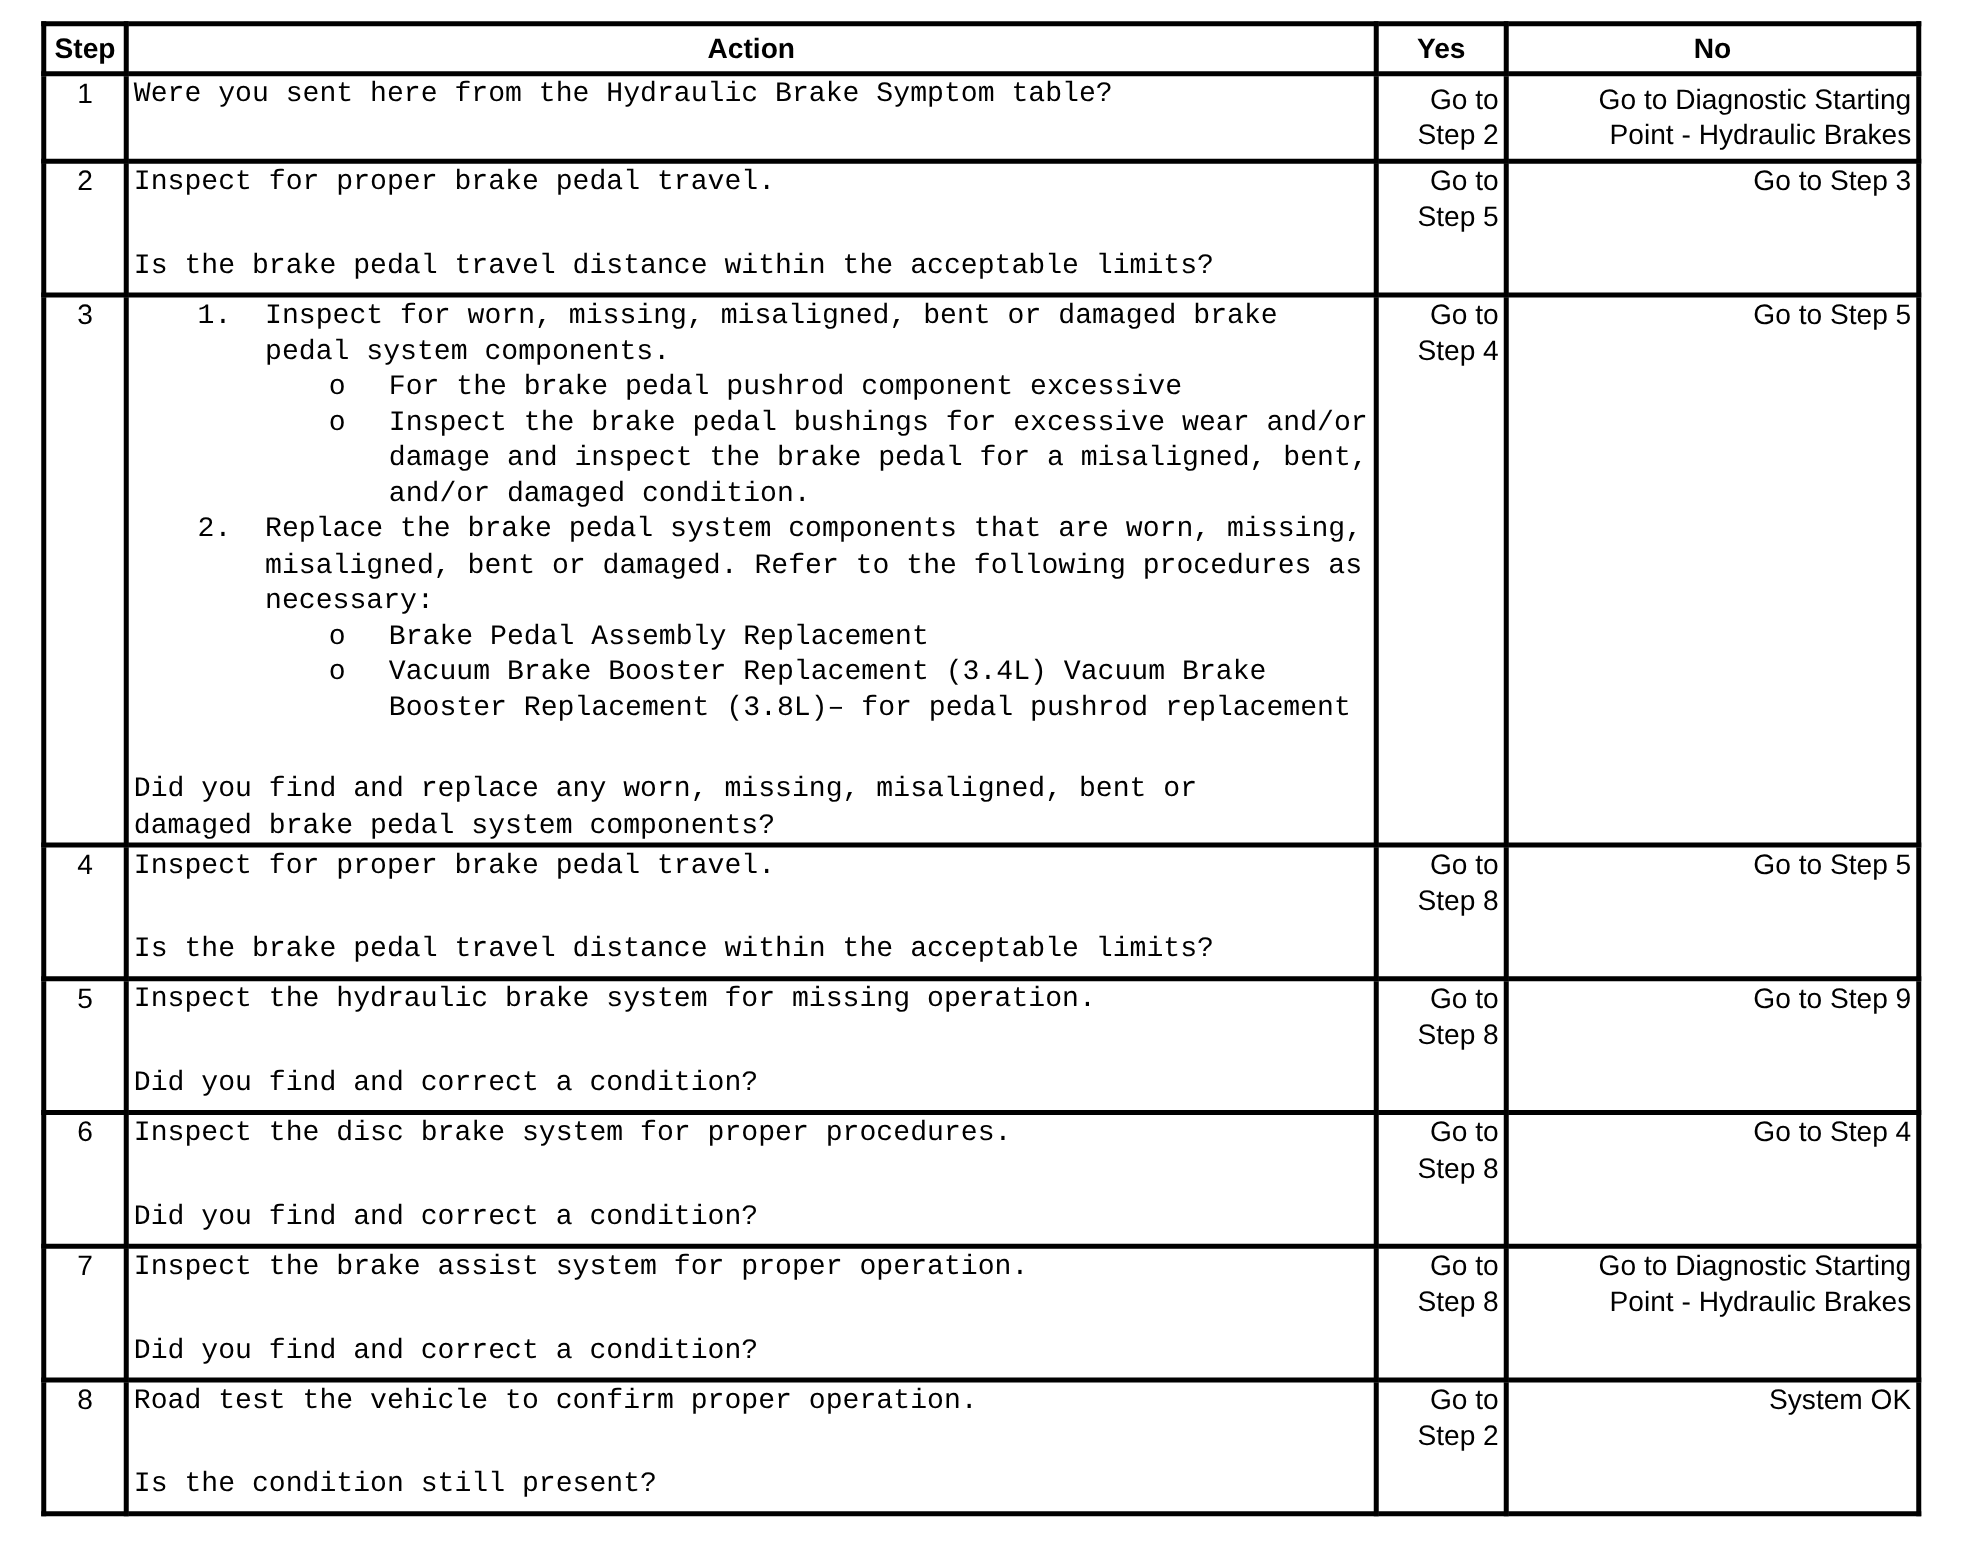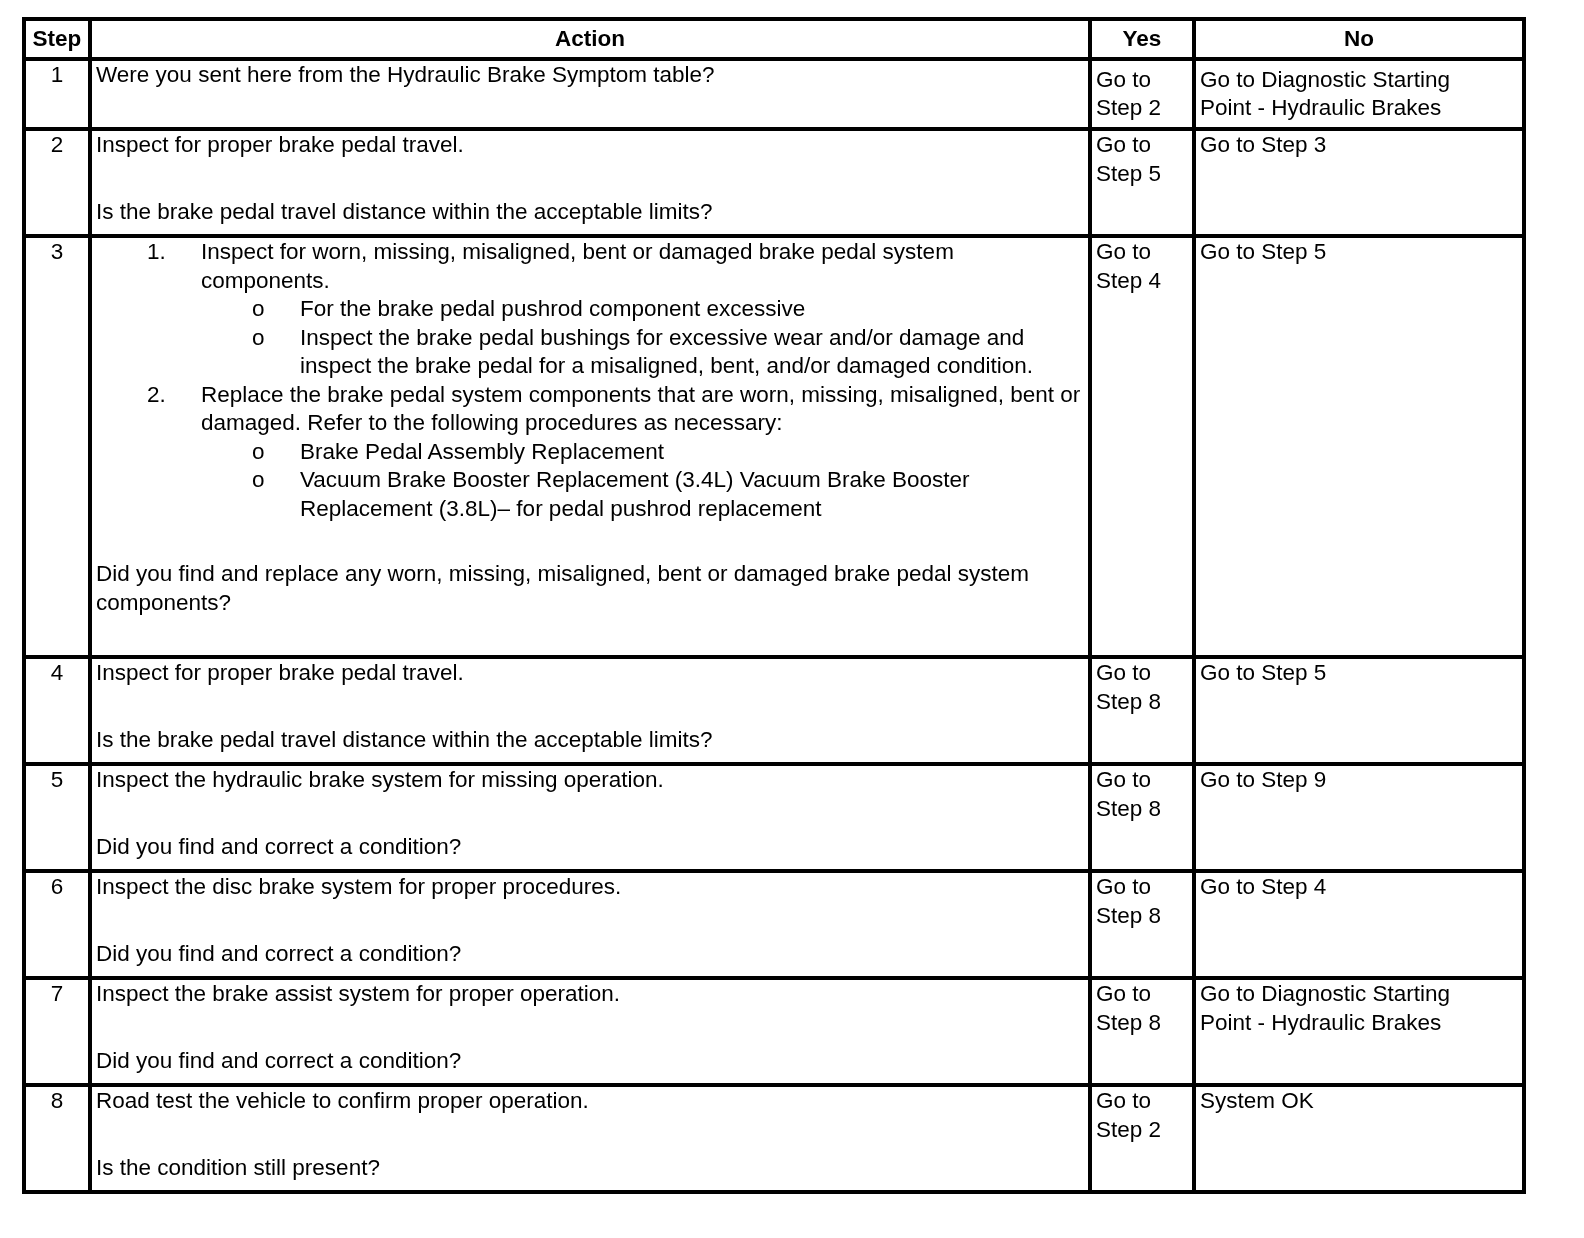--- a/index.html
+++ b/index.html
@@ -1,39 +1,39 @@
 <!DOCTYPE html>
 <html><head>
 <meta charset="utf-8">
 <style>
   html, body { margin: 0; padding: 0; background: #ffffff; }
   body { width: 1584px; height: 1238px; position: relative; overflow: hidden;
          font-family: "Liberation Sans", "DejaVu Sans", sans-serif; color: #000; }
   table.diag {
-    position: absolute; left: 22px; top: 17px;
+    position: absolute; left: 33px; top: 17px;
     width: 1500px;
     border-collapse: collapse;
     table-layout: fixed;
     font-size: 22.5px;
     line-height: 28.5px;
     border-radius: 21px;
   }
   table.diag td, table.diag th {
     border: 4.5px solid #000;
     padding: 0 4px;
     vertical-align: top;
   }
   table.diag th { font-weight: bold; text-align: center; vertical-align: middle; height: 36px; line-height: 36px; }
   col.c-step { width: 66px; }
   col.c-action { width: 1000px; }
   col.c-yes { width: 104px; }
   col.c-no { width: 330px; }
   td.step { text-align: center; vertical-align: middle; }
-  td.yes, td.no { text-align: left; vertical-align: bottom; padding-bottom: 4px; }
-  td.action { padding-left: 3px; padding-top: 4px; padding-bottom: 4px; }
+  td.yes, td.no { text-align: right; vertical-align: bottom; padding-bottom: 4px; }
+  td.action { padding-left: 3px; padding-top: 4px; padding-bottom: 4px; font-family: Liberation Mono, monospace; }
   .gap { height: 38px; }
   .gap-big { height: 37px; }
   ol.steps { margin: 0; padding: 0 0 0 105px; list-style: none; }
   ol.steps > li { position: relative; }
   ol.steps > li .num { position: absolute; left: -54px; top: 0; }
   ul.sub { margin: 0; padding: 0 0 0 99px; list-style: none; }
   ul.sub > li { position: relative; }
   ul.sub > li .bullet { position: absolute; left: -48px; top: 0; }
 </style>
 </head>

